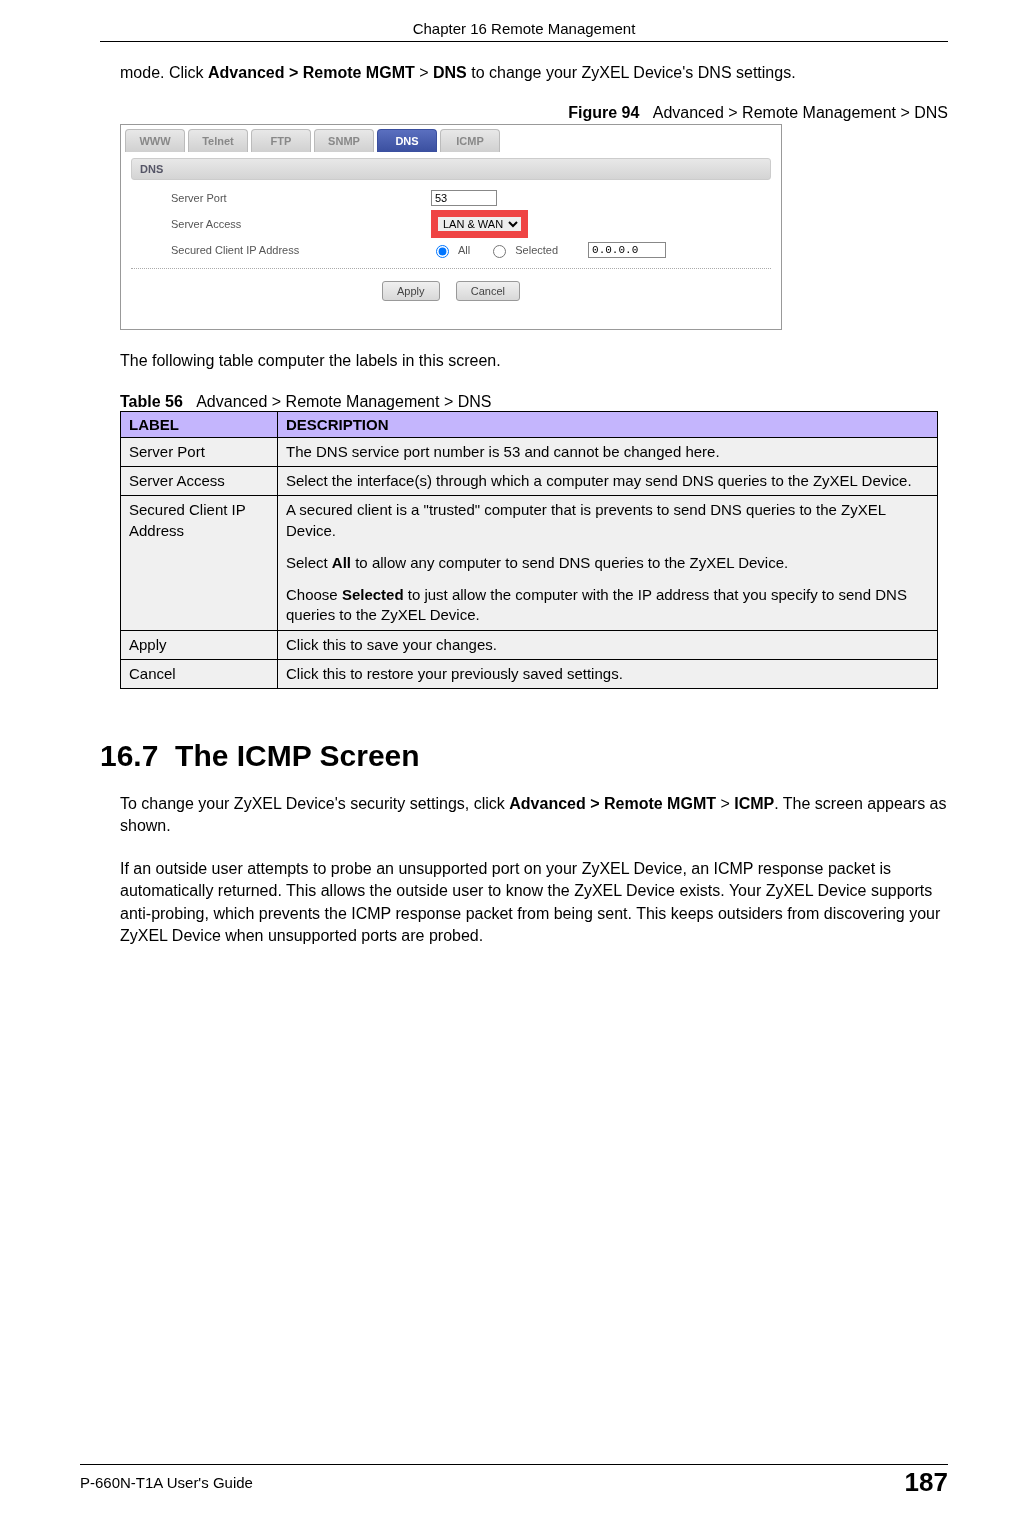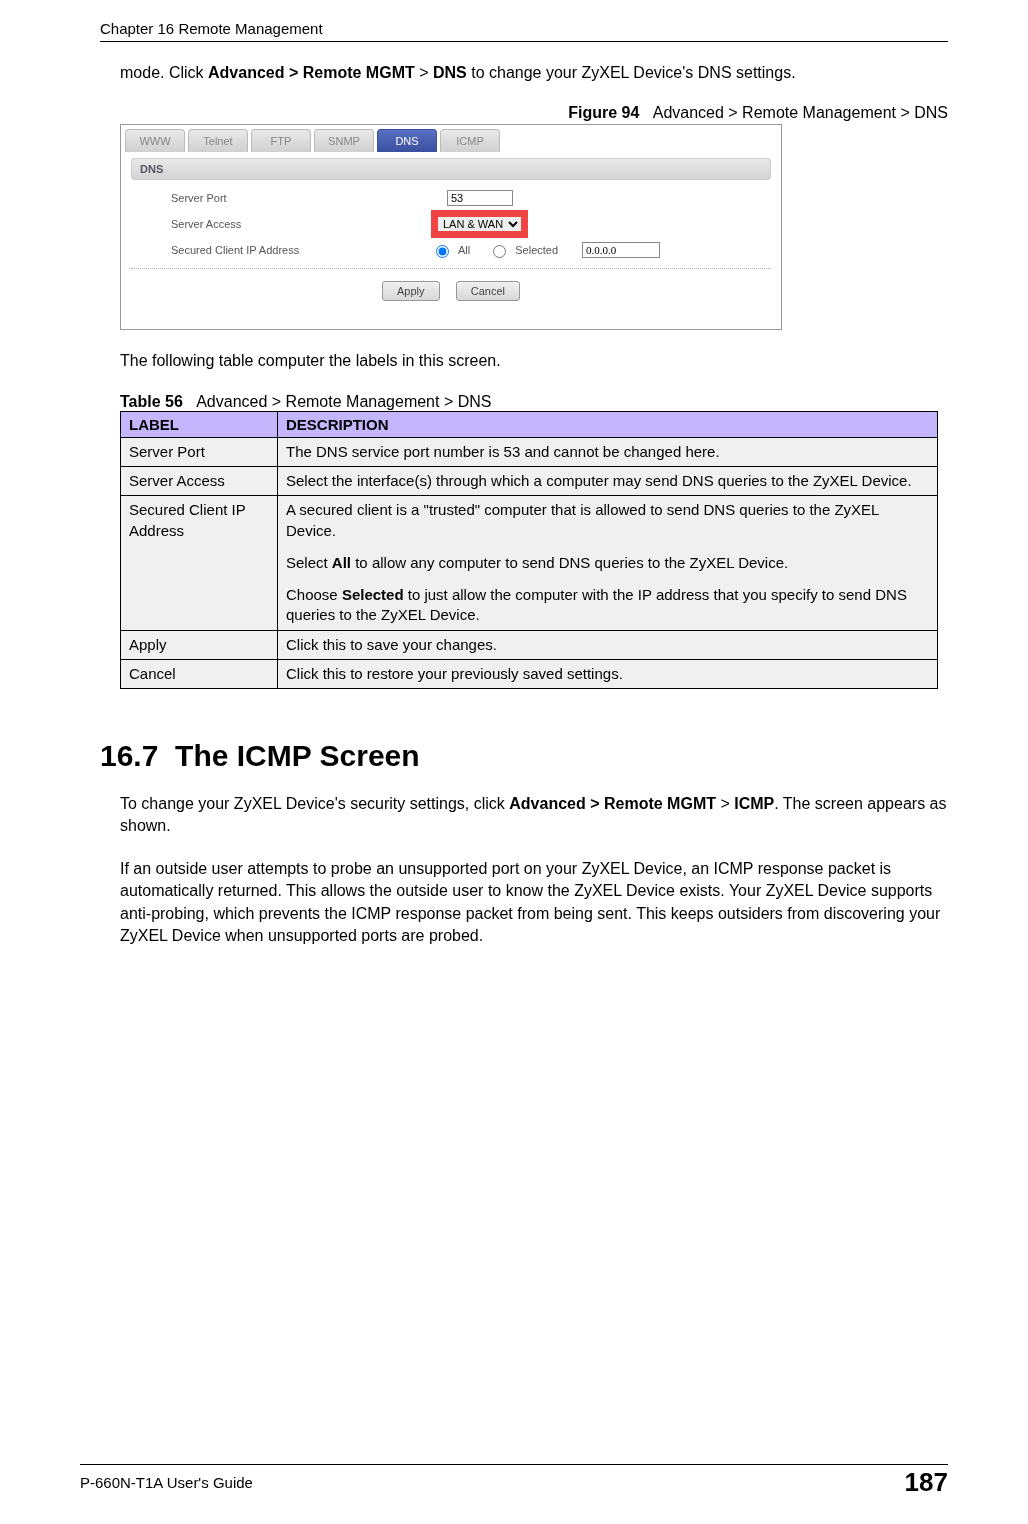--- a/index.html
+++ b/index.html
@@ -15,21 +15,21 @@
     height: 1524px;
     position: relative;
     box-sizing: border-box;
     padding: 20px 80px 0 100px;
   }
   .header-line {
     border-top: 1.5px solid #000;
     margin-top: 0;
   }
   .chapter-header {
-    text-align: left;
+    text-align: center;
     font-family: Arial, sans-serif;
     font-size: 15px;
     padding-bottom: 4px;
   }
   .body-text {
     font-family: Verdana, Arial, sans-serif;
     font-size: 16px;
     line-height: 1.4;
     margin: 20px 0 20px 20px;
   }
@@ -50,21 +50,21 @@
     display: flex;
     background: #fff;
     padding: 4px 4px 0 4px;
     gap: 3px;
   }
   .ss-tab {
     background: linear-gradient(#e8e8e8, #d0d0d0);
     color: #888;
     font-family: Verdana, sans-serif;
     font-size: 11px;
-    font-weight: normal;
+    font-weight: bold;
     padding: 5px 10px;
     border-radius: 4px 4px 0 0;
     border: 1px solid #bbb;
     border-bottom: none;
     min-width: 38px;
     text-align: center;
   }
   .ss-tab.active {
     background: linear-gradient(#5a6fbf, #3a4f9f);
     color: #fff;
@@ -98,43 +98,42 @@
   .ss-label {
     width: 260px;
   }
   .ss-input {
     font-family: Arial, sans-serif;
     font-size: 11px;
     border: 1px solid #888;
     padding: 1px 3px;
     width: 58px;
     background: #fff;
-    margin-left: 16px;
   }
   .ss-select {
     font-family: Arial, sans-serif;
     font-size: 11px;
     border: 7px solid #ef4444;
     background: #eee;
     padding: 0 1px;
   }
   .ss-radio-group {
     display: flex;
     align-items: center;
     gap: 6px;
   }
   .ss-radio-group label { margin-right: 12px; }
   .ss-ip-input {
-    font-family: Liberation Serif, serif;
+    font-family: Liberation Mono, monospace;
     font-size: 11px;
     border: 1px solid #888;
     padding: 1px 3px;
     width: 70px;
     background: #fff;
-    margin-left: 6px;
+    margin-left: 12px;
   }
   .ss-buttons {
     text-align: center;
     padding: 12px 0 18px 0;
     border-top: 1px dotted #aaa;
     margin-top: 10px;
   }
   .ss-btn {
     font-family: Verdana, sans-serif;
     font-size: 11px;
@@ -280,21 +279,21 @@
         </tr>
         <tr>
           <td class="col-label">Server Access</td>
           <td>
             <div class="desc-para">Select the interface(s) through which a computer may send DNS queries to the ZyXEL Device.</div>
           </td>
         </tr>
         <tr>
           <td class="col-label">Secured Client IP Address</td>
           <td>
-            <div class="desc-para">A secured client is a "trusted" computer that is allowed to send DNS queries to the ZyXEL Device.</div>
+            <div class="desc-para">A secured client is a "trusted" computer that is prevents to send DNS queries to the ZyXEL Device.</div>
             <div class="desc-para"><span>Select </span><b>All</b><span> to allow any computer to send DNS queries to the ZyXEL Device.</span></div>
             <div class="desc-para"><span>Choose </span><b>Selected</b><span> to just allow the computer with the IP address that you specify to send DNS queries to the ZyXEL Device.</span></div>
           </td>
         </tr>
         <tr>
           <td class="col-label">Apply</td>
           <td>
             <div class="desc-para">Click this to save your changes.</div>
           </td>
         </tr>

